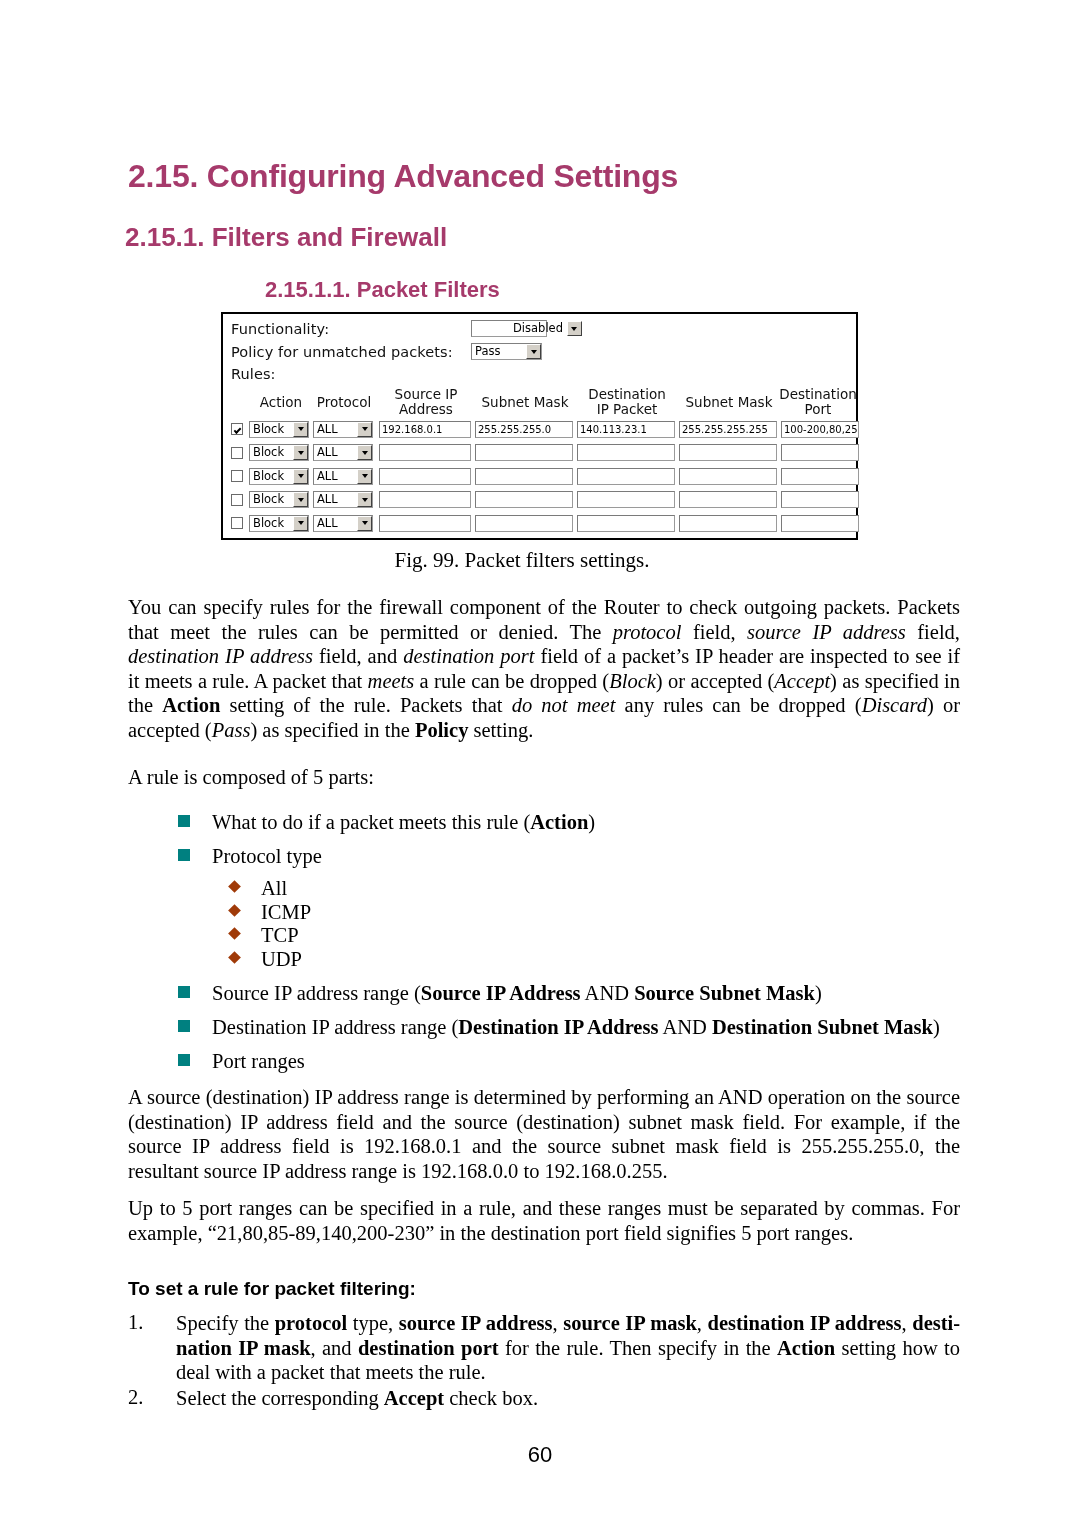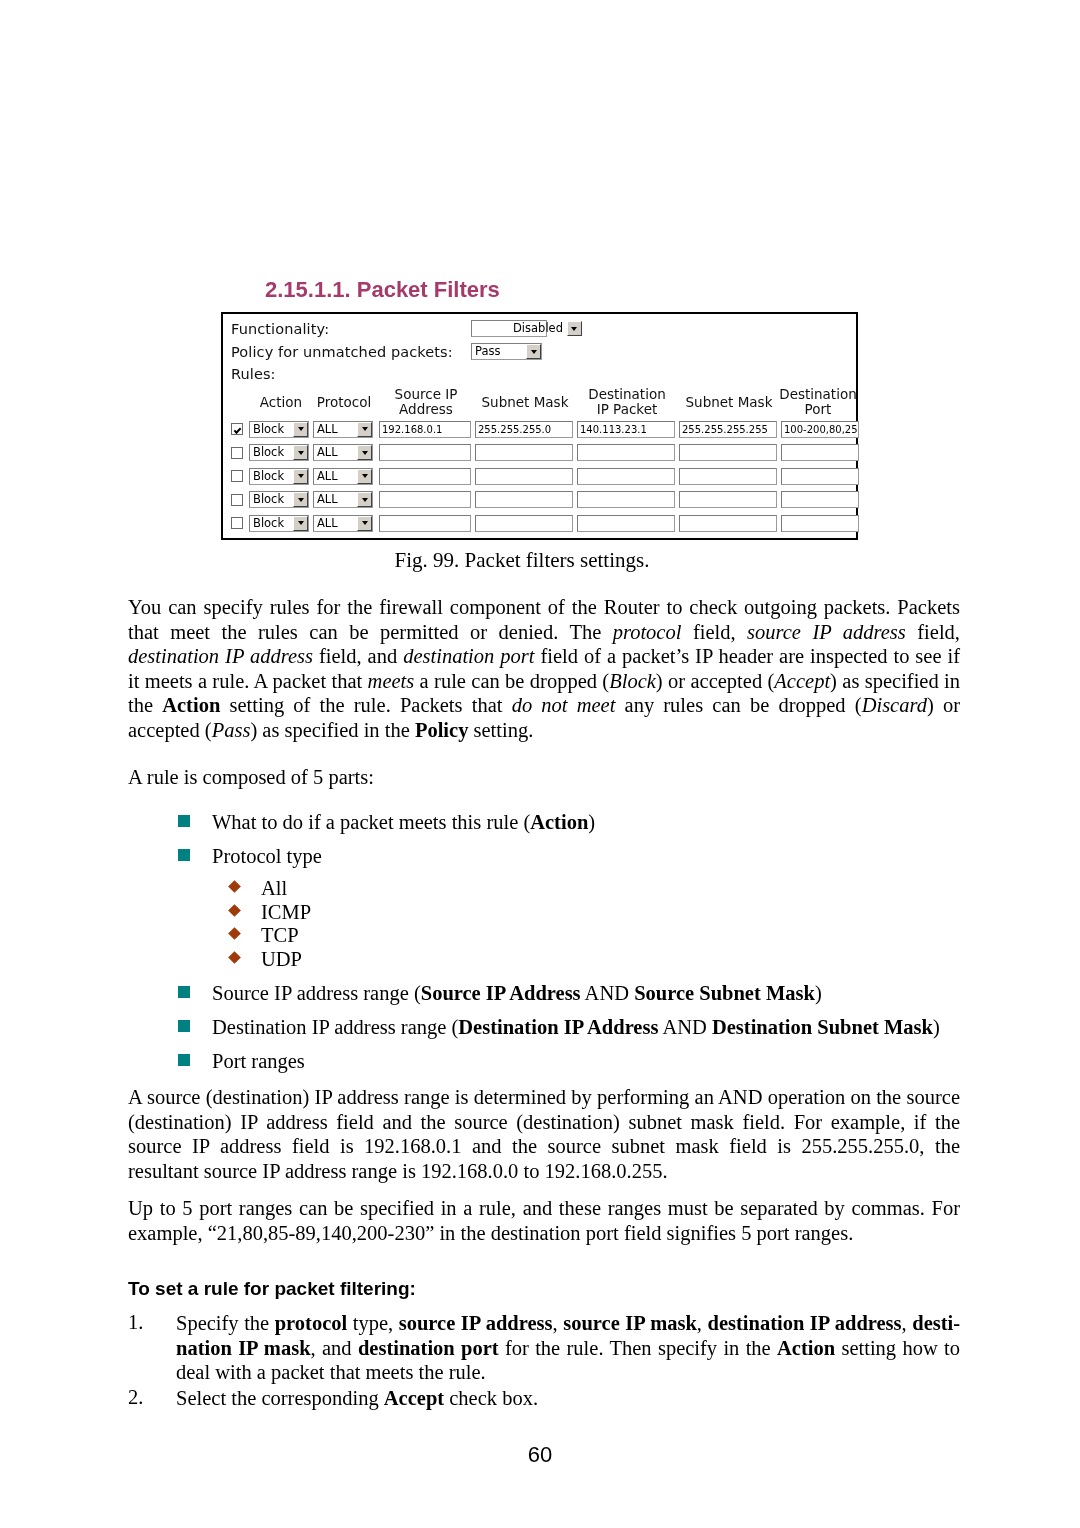--- a/index.html
+++ b/index.html
@@ -249,20 +249,22 @@
     font-family: "Liberation Sans", sans-serif;
     font-size: 22px;
     color: #000;
   }
 </style>
 </head>
 <body>
 
 <div class="page">
 
+  <div class="h1">2.15. Configuring Advanced Settings</div>
+  <div class="h2">2.15.1. Filters and Firewall</div>
   <div class="h3">2.15.1.1. Packet Filters</div>
 
   <div class="figure-box">
 
     <div class="fig-row" style="left:8px; top:6px;">
       <span class="fig-label" style="display:inline-block; width:240px;">Functionality:</span>
       <span class="wselect" style="width:76px;">
         <span class="wsel-text" style="flex:1;margin-left:38px;">Disabled</span>
         <span class="wsel-arrowbox">
             <span class="tri-down"></span>

